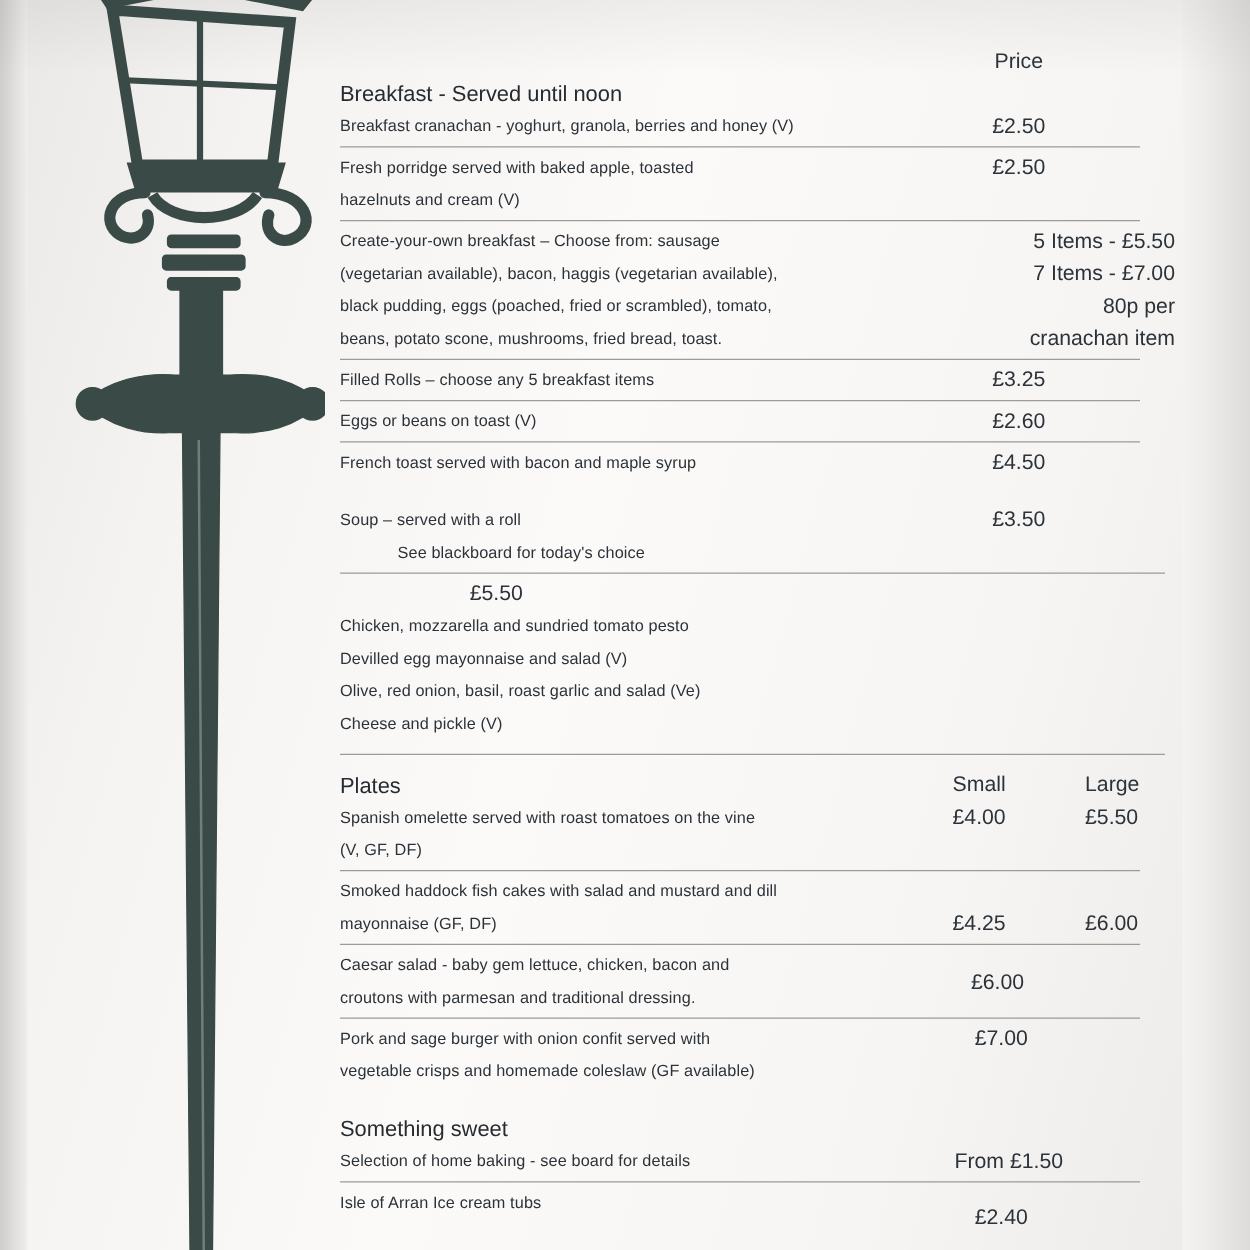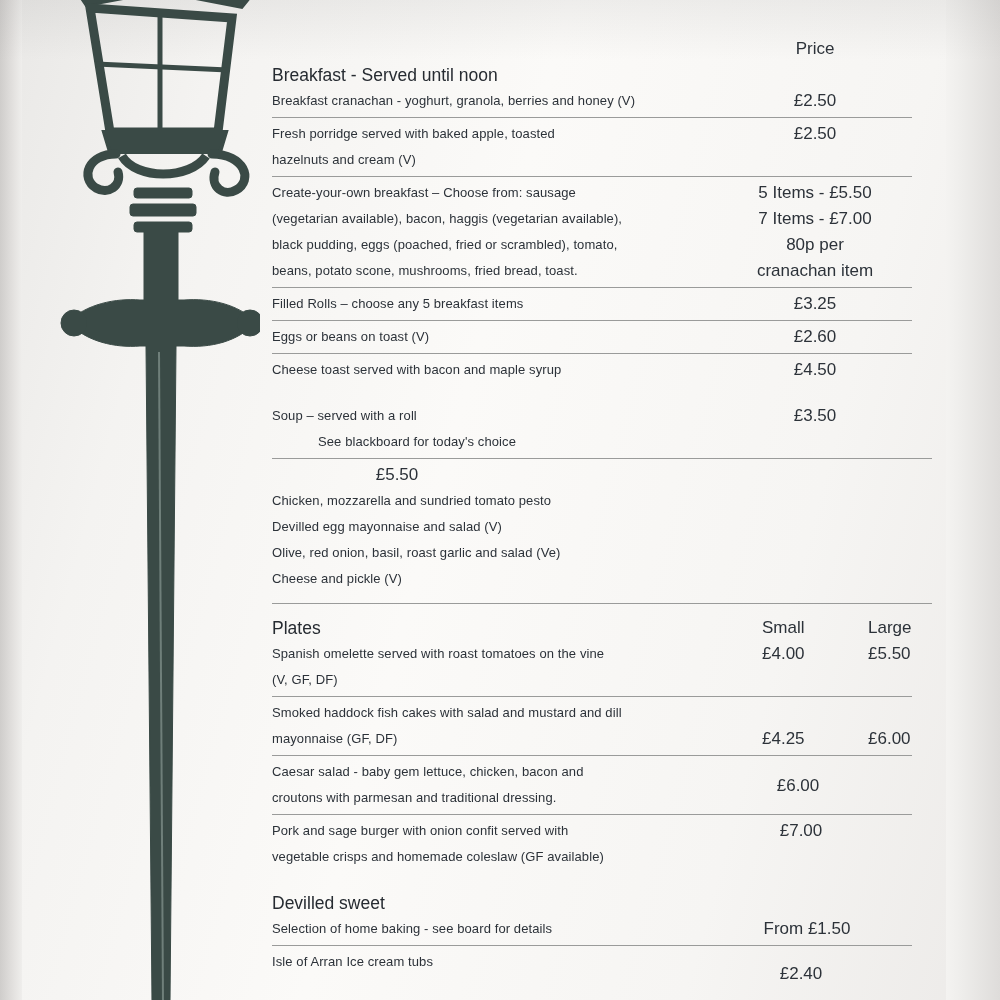--- a/index.html
+++ b/index.html
@@ -189,21 +189,21 @@
       </div>
       <div class="rule short"></div>
 
       <div class="row">
         <div class="names">
           <div class="line">Create-your-own breakfast – Choose from: sausage</div>
           <div class="line">(vegetarian available), bacon, haggis (vegetarian available),</div>
           <div class="line">black pudding, eggs (poached, fried or scrambled), tomato,</div>
           <div class="line">beans, potato scone, mushrooms, fried bread, toast.</div>
         </div>
-        <div class="prices" style="width:250px;">
+        <div class="prices" style="width:250px;text-align:right;">
           <div class="price">5 Items - £5.50</div>
           <div class="price">7 Items - £7.00</div>
           <div class="price">80p per</div>
           <div class="price">cranachan item</div>
         </div>
       </div>
       <div class="rule short"></div>
 
       <div class="row">
         <div class="names">
@@ -220,21 +220,21 @@
           <div class="line">Eggs or beans on toast (V)</div>
         </div>
         <div class="prices" style="width:250px;">
           <div class="price">£2.60</div>
         </div>
       </div>
       <div class="rule short"></div>
 
       <div class="row">
         <div class="names">
-          <div class="line">Cheese toast  served with bacon and maple syrup</div>
+          <div class="line">French toast  served with bacon and maple syrup</div>
         </div>
         <div class="prices" style="width:250px;">
           <div class="price">£4.50</div>
         </div>
       </div>
     </div>
 
     <div class="spacer20"></div>
 
     <div>
@@ -325,21 +325,21 @@
         </div>
         <div class="prices" style="width:250px;">
           <div class="price" style="padding-right:28px;">£7.00</div>
         </div>
       </div>
     </div>
 
     <div class="spacer20"></div>
 
     <div>
-      <div class="hdr">Devilled sweet</div>
+      <div class="hdr">Something sweet</div>
 
       <div class="row">
         <div class="names">
           <div class="line">Selection of home baking - see board for details</div>
         </div>
         <div class="prices" style="width:250px;">
           <div class="price" style="padding-right:16px;">From £1.50</div>
         </div>
       </div>
       <div class="rule short"></div>

